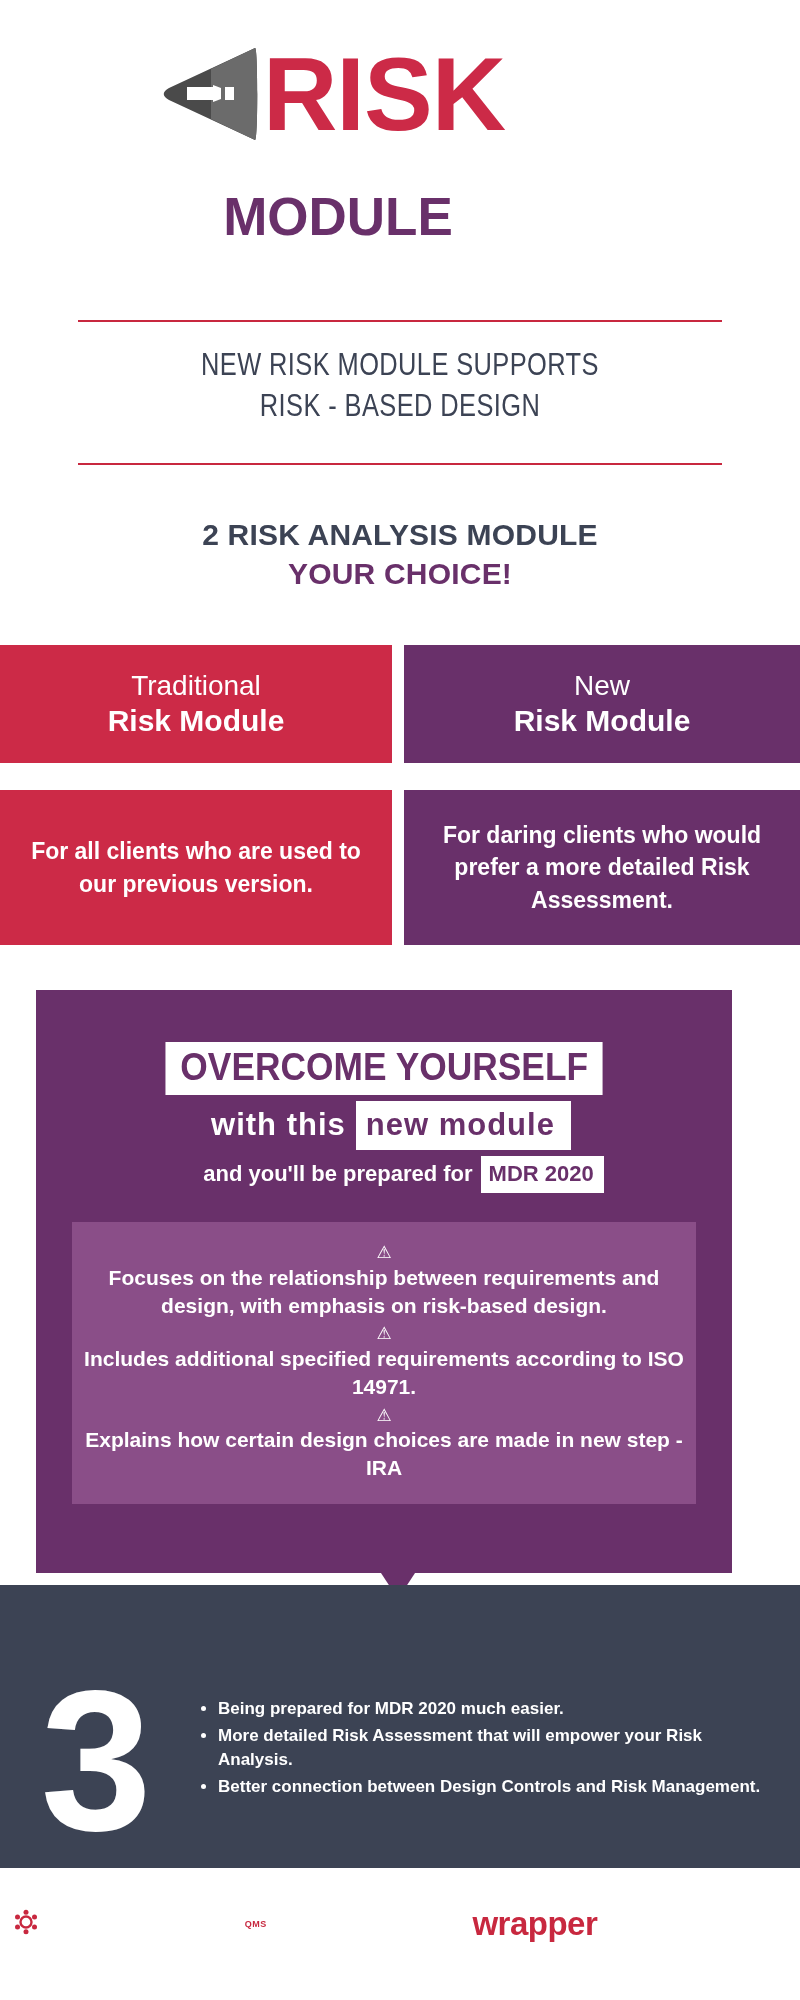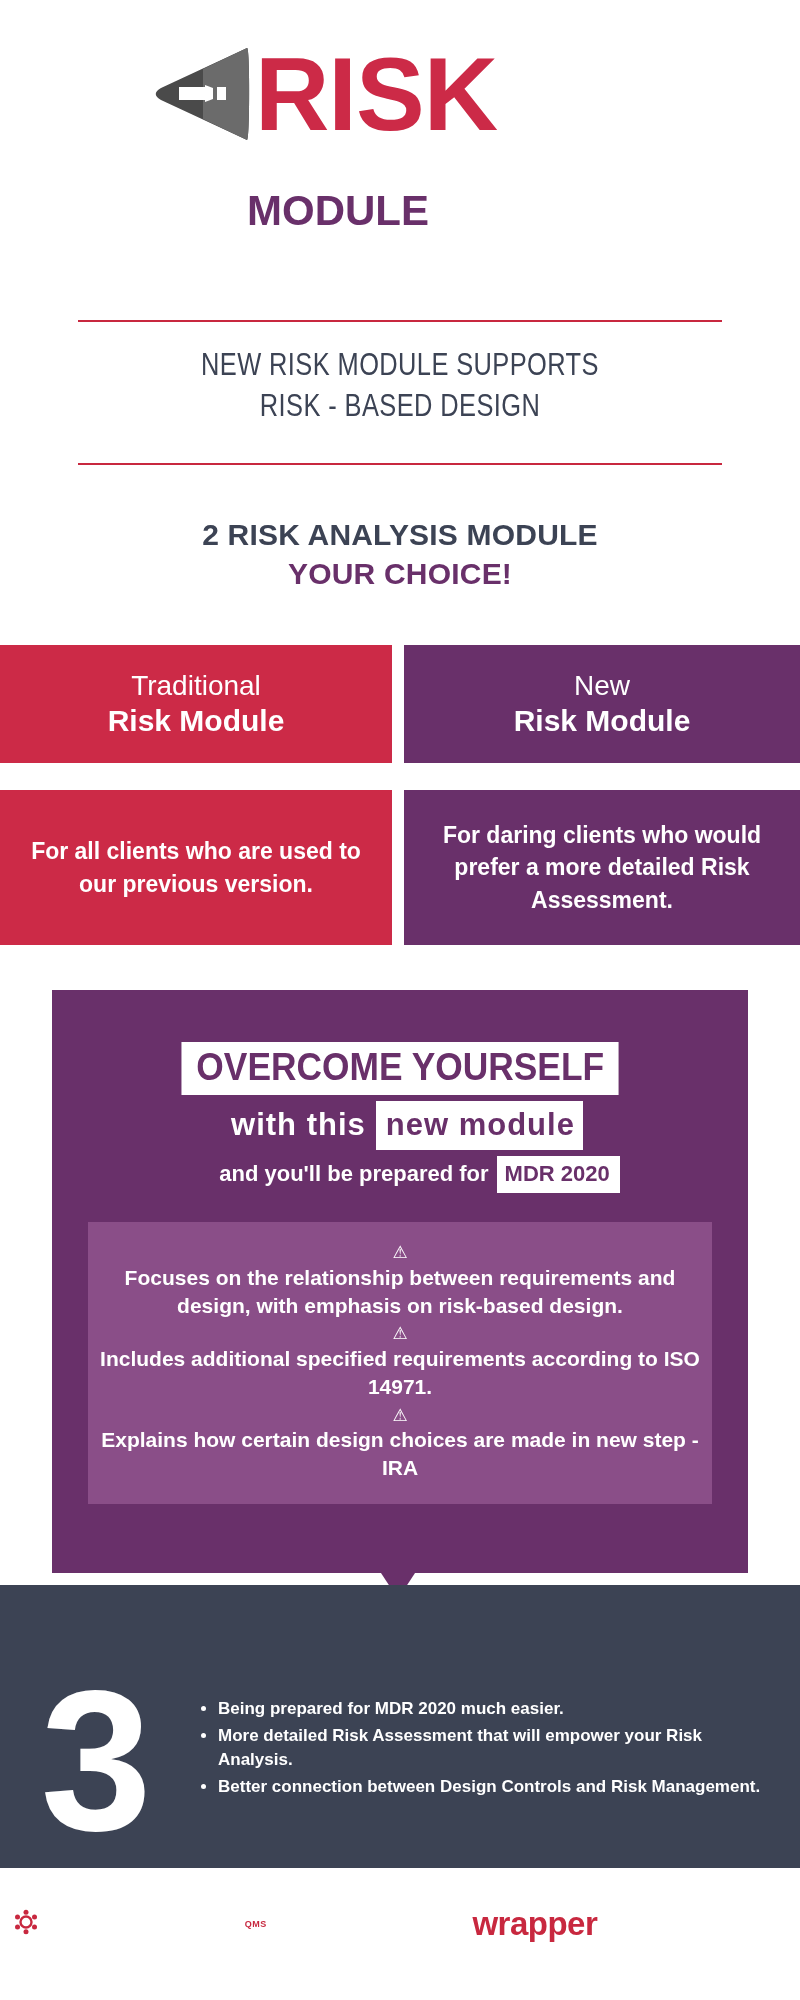--- a/index.html
+++ b/index.html
@@ -7,31 +7,31 @@
   body {
     font-family:"Liberation Sans", sans-serif;
     background:#ffffff;
     position:relative;
     overflow:hidden;
   }
   .page { position:relative; width:800px; height:2000px; background:#fff; }
 
   
   .logo-row {
-    position:absolute; top:42px; left:8px; width:632px;
+    position:absolute; top:42px; left:16px; width:632px;
     display:flex; align-items:center; justify-content:center; gap:4px;
   }
   .play-mark { width:100px; height:104px; position:relative; flex:none; }
   .risk-word {
     font-size:103px; font-weight:bold; color:#CC2A47;
     letter-spacing:-1px; line-height:1; font-family:"Liberation Sans", sans-serif;
   }
   .module-word {
     position:absolute; top:190px; left:0; width:676px; text-align:center;
-    font-size:42px; font-weight:bold; color:#69306A; letter-spacing:0px; line-height:1;
+    font-size:53px; font-weight:bold; color:#69306A; letter-spacing:0px; line-height:1;
   }
 
   
   .rule {
     position:absolute; left:78px; width:644px; height:2px; background:#C8283F;
   }
   .rule-top { top:320px; }
   .rule-bottom { top:463px; }
   .subtitle {
     position:absolute; top:345px; left:0; width:800px; text-align:center;
@@ -68,39 +68,39 @@
   .cmp-desc.left  { left:0;    width:392px; background:#CC2A47; }
   .cmp-desc.right { left:404px; width:396px; background:#69306A; }
   .cmp-desc .inner {
     height:100%; display:flex; align-items:center; justify-content:center;
     color:#fff; font-size:23px; font-weight:bold; line-height:1.42; text-align:center;
     padding:0 18px;
   }
 
   
   .feature-panel {
-    position:absolute; top:990px; left:52px; width:696px; height:583px;
+    position:absolute; top:990px; left:36px; width:696px; height:583px;
     background:#69306A;
   }
   .fp-headline { padding-top:52px; text-align:center; }
   .hl-row { display:flex; justify-content:center; align-items:center; margin-bottom:6px; }
   .hl-box-white {
     background:#ffffff; color:#69306A; font-weight:bold;
     font-family:"Liberation Sans Narrow","Liberation Sans", sans-serif;
     font-size:38px; letter-spacing:0px; padding:4px 16px 6px;
     transform:scaleX(0.93); transform-origin:center;
   }
   .hl-row2 { display:flex; justify-content:center; align-items:stretch; margin-bottom:6px; }
   .hl-plain {
     color:#ffffff; font-size:31px; font-weight:bold; padding:6px 10px 7px 14px;
     display:flex; align-items:center; letter-spacing:1px;
   }
   .hl-white2 {
     background:#ffffff; color:#69306A; font-size:31px; font-weight:bold;
-    padding:6px 8px 7px 10px; display:flex; align-items:center; letter-spacing:1px;
+    padding:6px 16px 7px 10px; display:flex; align-items:center; letter-spacing:1px;
   }
   .hl-row3 { display:flex; justify-content:center; align-items:flex-start;margin-left:29px; }
   .hl-plain3 {
     color:#ffffff; font-size:22px; font-weight:bold; padding:5px 8px 6px 10px;
     display:flex; align-items:center;
   }
   .hl-white3 {
     background:#ffffff; color:#69306A; font-size:22px; font-weight:bold;
     padding:5px 10px 6px 8px; display:flex; align-items:center;
   }

